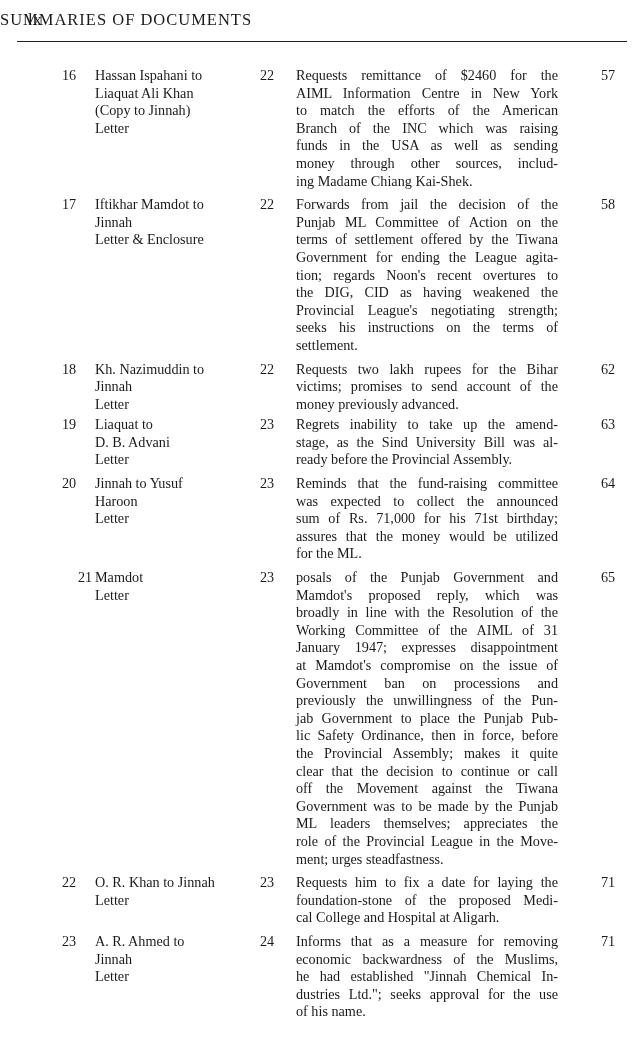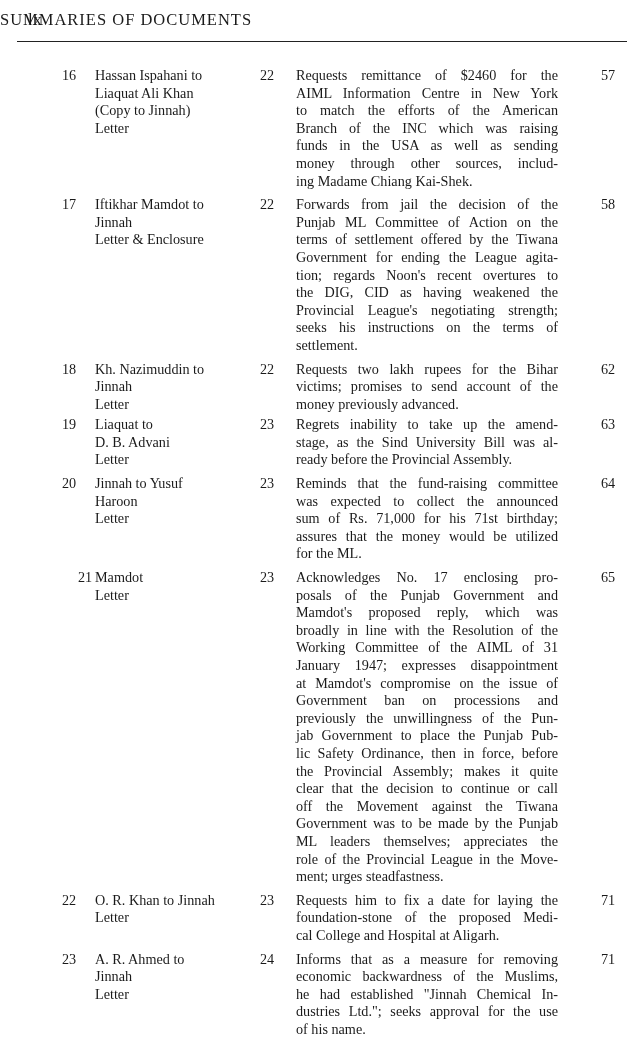--- a/index.html
+++ b/index.html
@@ -199,21 +199,20 @@
     </div>
     <div class="gap-m"></div>
     <div class="entry">
       <span class="col-no" style="position: absolute; left: 62px; margin-left: 16px;">21</span>
       <span class="col-from">
         <span class="line">Mamdot</span>
         <span class="line">Letter</span>
       </span>
       <span class="col-date">23</span>
       <div class="col-summary" style="margin-left: 296px;">
-        <span class="ln">Acknowledges No. 17 enclosing pro-</span>
         <span class="ln">posals of the Punjab Government and</span>
         <span class="ln">Mamdot's proposed reply, which was</span>
         <span class="ln">broadly in line with the Resolution of the</span>
         <span class="ln">Working Committee of the AIML of 31</span>
         <span class="ln">January 1947; expresses disappointment</span>
         <span class="ln">at Mamdot's compromise on the issue of</span>
         <span class="ln">Government ban on processions and</span>
         <span class="ln">previously the unwillingness of the Pun-</span>
         <span class="ln">jab Government to place the Punjab Pub-</span>
         <span class="ln">lic Safety Ordinance, then in force, before</span>

